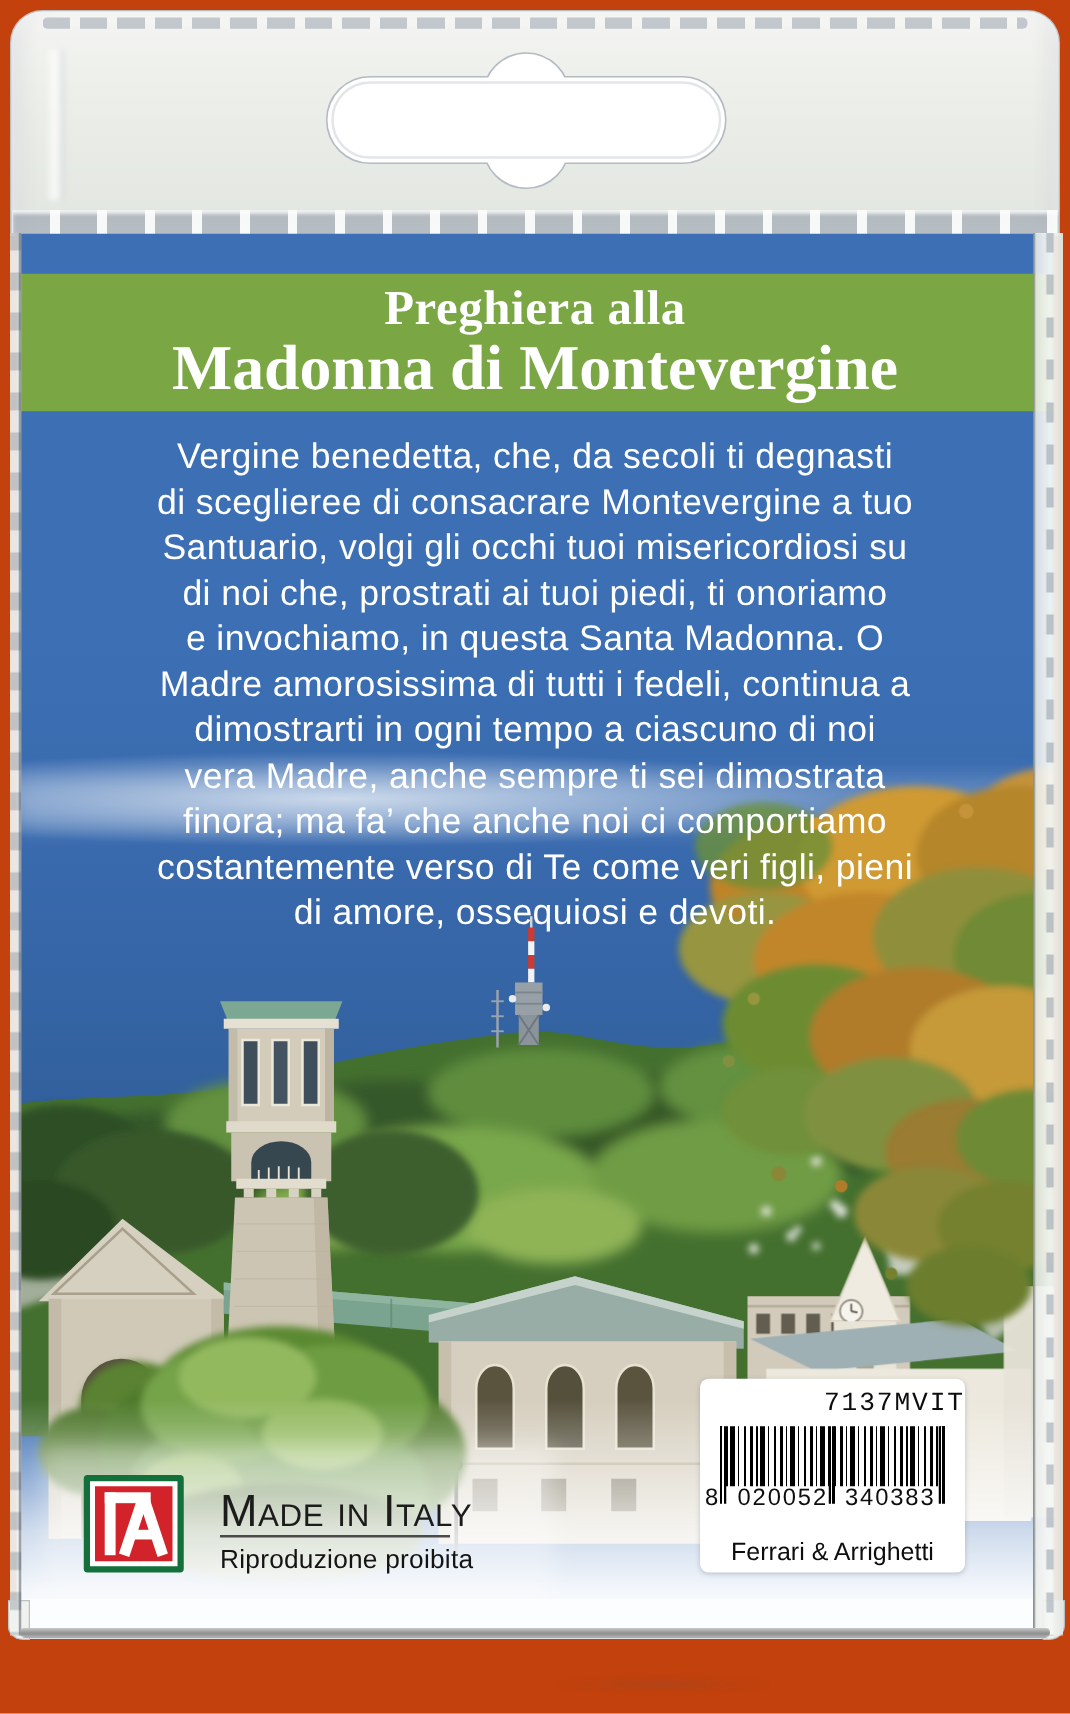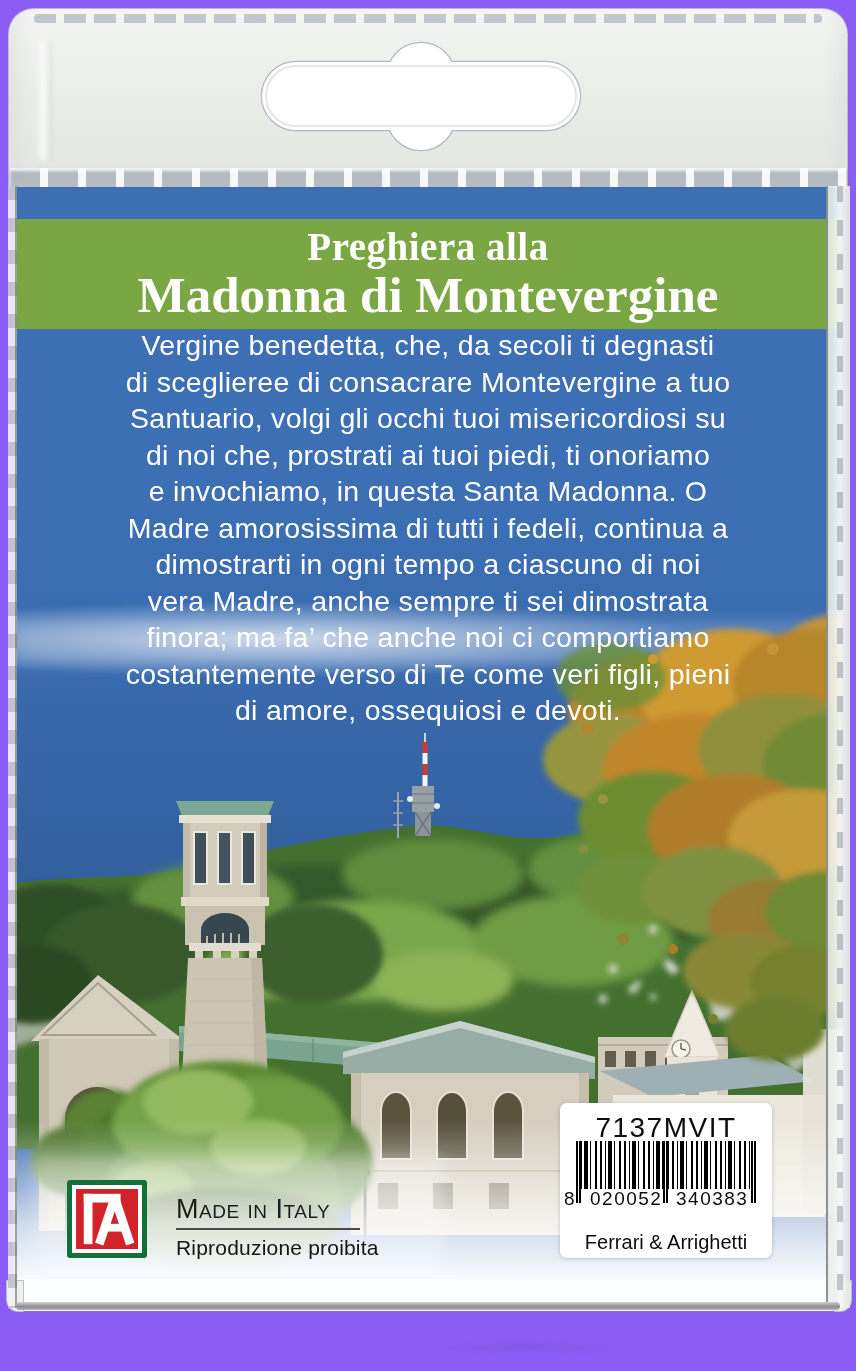--- a/index.html
+++ b/index.html
@@ -1,16 +1,16 @@
 <!DOCTYPE html>
 <html><head>
 <meta charset="utf-8">
 <style>
   html,body{margin:0;padding:0;background:#fff;}
-  .stage{position:relative;width:856px;height:1371px;background:#8b5cf6;overflow:hidden;
+  .stage{position:relative;width:856px;height:1371px;background:#c2410c;overflow:hidden;
          font-family:"Liberation Sans",sans-serif;}
   .abs{position:absolute;}
 
   
   .hang-tab{left:8px;top:8px;width:838px;height:180px;
     background:linear-gradient(180deg,#f4f5f2 0%,#eaede8 45%,#e2e6e1 100%);
     border-radius:26px 26px 0 0;border:1px solid rgba(150,156,164,.55);border-bottom:none;
     box-shadow:inset 0 0 20px rgba(255,255,255,.85),
                inset 14px 0 16px -10px rgba(115,124,136,.30),
                inset -14px 0 16px -10px rgba(115,124,136,.30);}
@@ -40,46 +40,46 @@
     background:radial-gradient(ellipse at center,rgba(85,85,92,.18),rgba(0,0,0,0) 70%);}
 
   
   .card{left:13px;top:187px;width:830px;height:1124px;background:#3c6fb4;z-index:10;}
   .band-green{left:13px;top:219px;width:830px;height:110px;background:#7aa744;z-index:12;
     display:flex;flex-direction:column;align-items:center;justify-content:center;
     color:#fff;font-family:"Liberation Serif",serif;font-weight:bold;}
   .h1{font-size:39px;line-height:42px;letter-spacing:.5px;}
   .h2{font-size:51px;line-height:54px;}
   .photo-svg{left:13px;top:329px;width:830px;height:982px;z-index:11;}
-  .prayer{left:13px;top:327px;width:830px;z-index:13;text-align:center;color:#ffffff;
+  .prayer{left:13px;top:347px;width:830px;z-index:13;text-align:center;color:#ffffff;
     font-size:28.5px;line-height:36.5px;letter-spacing:.3px;}
   .prayer div{white-space:nowrap;}
 
   
   .label{left:560px;top:1103px;width:212px;height:155px;background:#fff;border-radius:7px;z-index:20;
     box-shadow:0 1px 4px rgba(60,70,90,.28);color:#0d0d0d;}
-  .sku{top:9px;left:0;width:100%;text-align:center;font-size:28px;letter-spacing:1.5px;}
+  .sku{top:9px;left:0;width:100%;text-align:right;font-size:21px;letter-spacing:1.5px;font-family:Liberation Mono, monospace;}
   .bars{left:16px;top:38px;width:180px;height:48px;
     background:repeating-linear-gradient(90deg,#000 0 2px,#fff 2px 5px,#000 5px 6px,#fff 6px 8px,
       #000 8px 12px,#fff 12px 14px,#000 14px 15px,#fff 15px 19px,#000 19px 21px,#fff 21px 24px);}
   .guard{top:38px;width:5px;height:62px;
     background:repeating-linear-gradient(90deg,#000 0 2px,#fff 2px 3px,#000 3px 5px);}
   .g1{left:16px;} .g2{left:103px;} .g3{left:191px;}
   .digits{top:85px;left:0;width:100%;height:20px;font-size:19px;letter-spacing:1.5px;}
   .d8{position:absolute;left:4px;} .dmid{position:absolute;left:30px;text-align:right;} .dright{position:absolute;left:116px;}
   .brand{bottom:4px;left:0;width:100%;text-align:center;font-size:20px;}
 
   
   .fa-logo{left:67px;top:1180px;width:80px;height:78px;background:#13703a;border-radius:3px;z-index:20;}
   .fa-white{position:absolute;inset:5px;background:#fff;}
   .fa-red{position:absolute;inset:9px;background:#d2232a;}
 
   
   .mii{left:176px;top:1192px;width:230px;z-index:20;color:#1c1c1c;}
-  .mii-top{font-variant:small-caps;font-size:27px;line-height:34px;letter-spacing:.5px;}
+  .mii-top{font-variant:small-caps;font-size:36px;line-height:34px;letter-spacing:.5px;}
   .mii-line{margin-top:2px;width:184px;border-top:2px solid #4a4a4a;}
   .mii-sub{margin-top:6px;font-size:21px;font-weight:normal;letter-spacing:.2px;color:#141414;}
 </style>
 </head>
 <body>
 
 <div class="stage">
 
   <div class="abs hang-tab"></div>
   <div class="abs tab-serration"></div>

